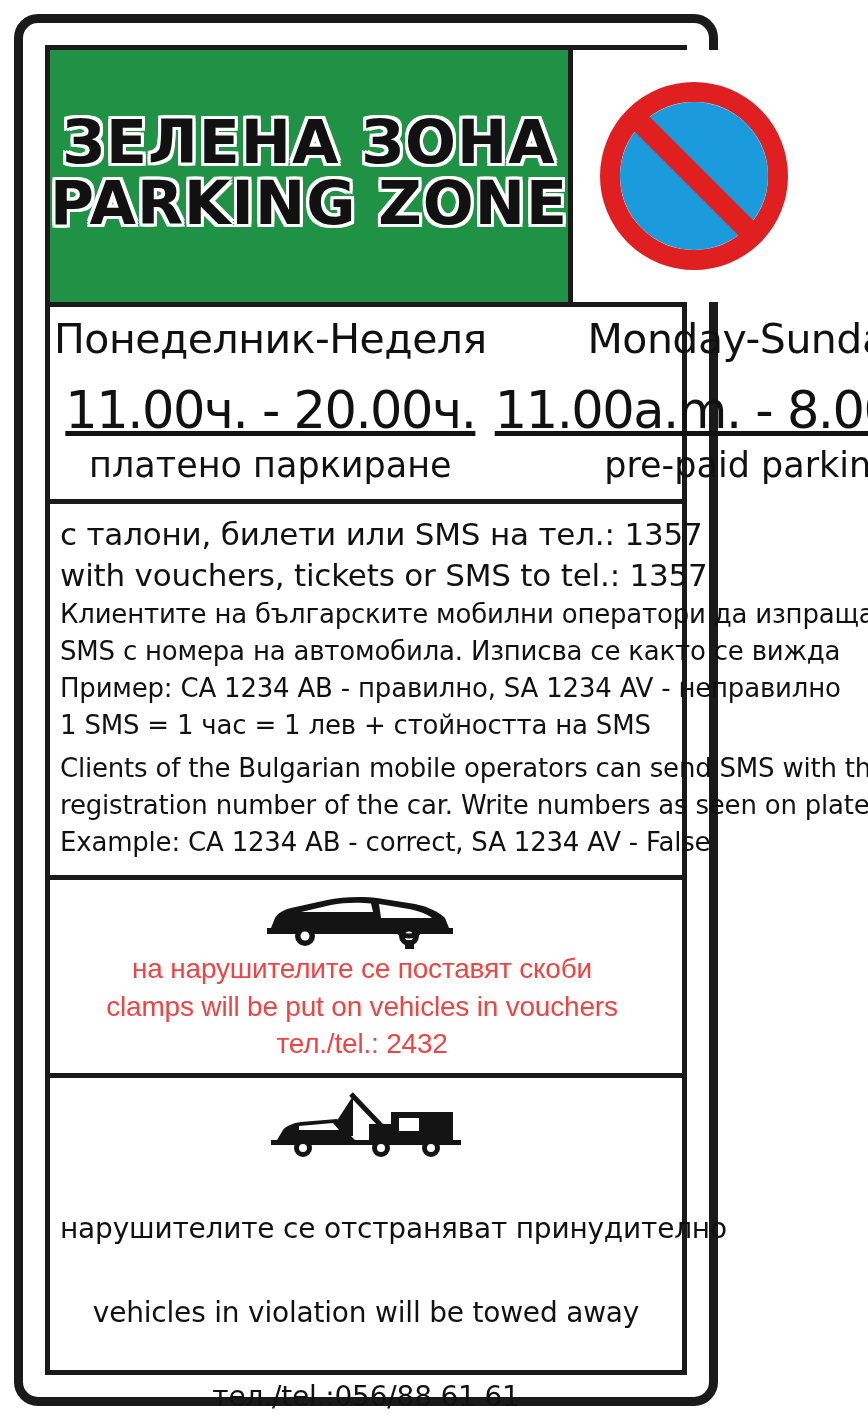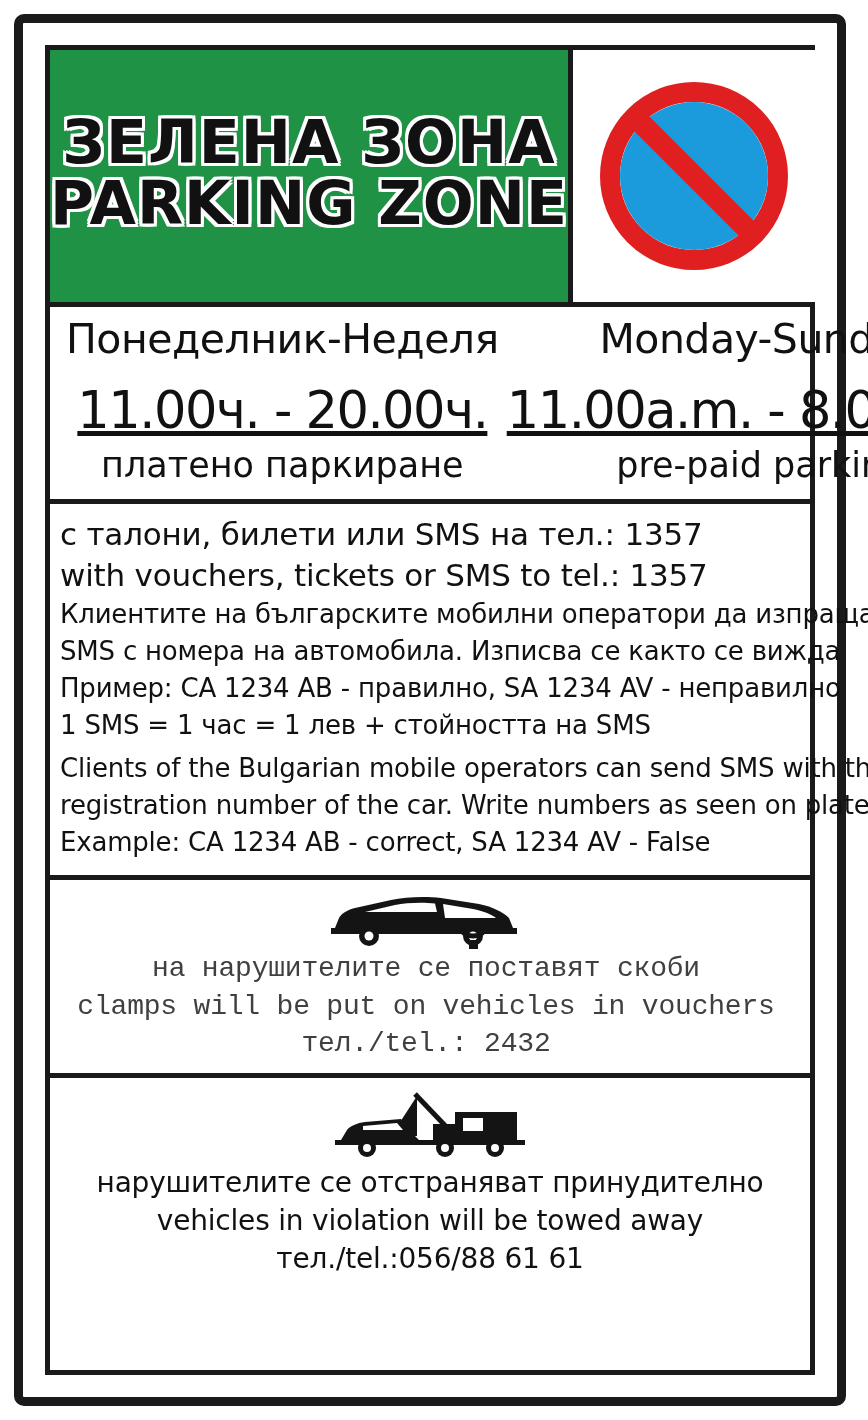--- a/index.html
+++ b/index.html
@@ -11,25 +11,25 @@
     width: 868px;
     height: 1420px;
     font-family: "Liberation Sans", sans-serif;
     overflow: hidden;
   }
 
   #sign {
     position: absolute;
     left: 14px;
     top: 14px;
-    width: 832px;
+    width: 704px;
     height: 1392px;
     background: #ffffff;
     border: 9px solid #1a1a1a;
-    border-radius: 10px;
+    border-radius: 24px;
     box-sizing: border-box;
   }
 
   #inner {
     position: absolute;
     left: 22px;
     top: 22px;
     right: 22px;
     bottom: 22px;
     border: 5px solid #1a1a1a;
@@ -83,21 +83,21 @@
     display: flex;
     align-items: center;
     justify-content: center;
   }
 
   
   .hours {
     display: flex;
     border-bottom: 5px solid #1a1a1a;
     flex: 0 0 auto;
-    padding: 10px 0 14px 12px;
+    padding: 10px 0 14px 0;
   }
   .hours-col {
     flex: 1 1 50%;
     text-align: center;
     font-family: "DejaVu Sans", sans-serif;
     color: #111111;
     padding: 0 4px;
     box-sizing: border-box;
   }
   .hours-day {
@@ -142,22 +142,22 @@
     white-space: nowrap;
   }
   .sms-gap { height: 6px; }
 
   
   .clamp {
     border-bottom: 5px solid #1a1a1a;
     flex: 0 0 auto;
     text-align: center;
     padding: 8px 10px 10px 2px;
-    font-family: Liberation Mono, monospace;
-    color: #404040;
+    font-family: Liberation Sans, sans-serif;
+    color: #ef4444;
   }
   .clamp-line {
     font-size: 28px;
     line-height: 1.35;
     letter-spacing: -0.2px;
     white-space: nowrap;
   }
 
   
   .tow {
@@ -165,20 +165,21 @@
     text-align: center;
     padding: 8px 10px 10px 10px;
     font-family: "DejaVu Sans", sans-serif;
     color: #111111;
   }
   .tow-line {
     font-size: 28px;
     line-height: 1.35;
     letter-spacing: -0.2px;
     white-space: nowrap;
+    margin-top: 46px;
   }
 
   .pictogram {
     display: flex;
     justify-content: center;
     align-items: center;
   }
 </style>
 </head>
 <body>

